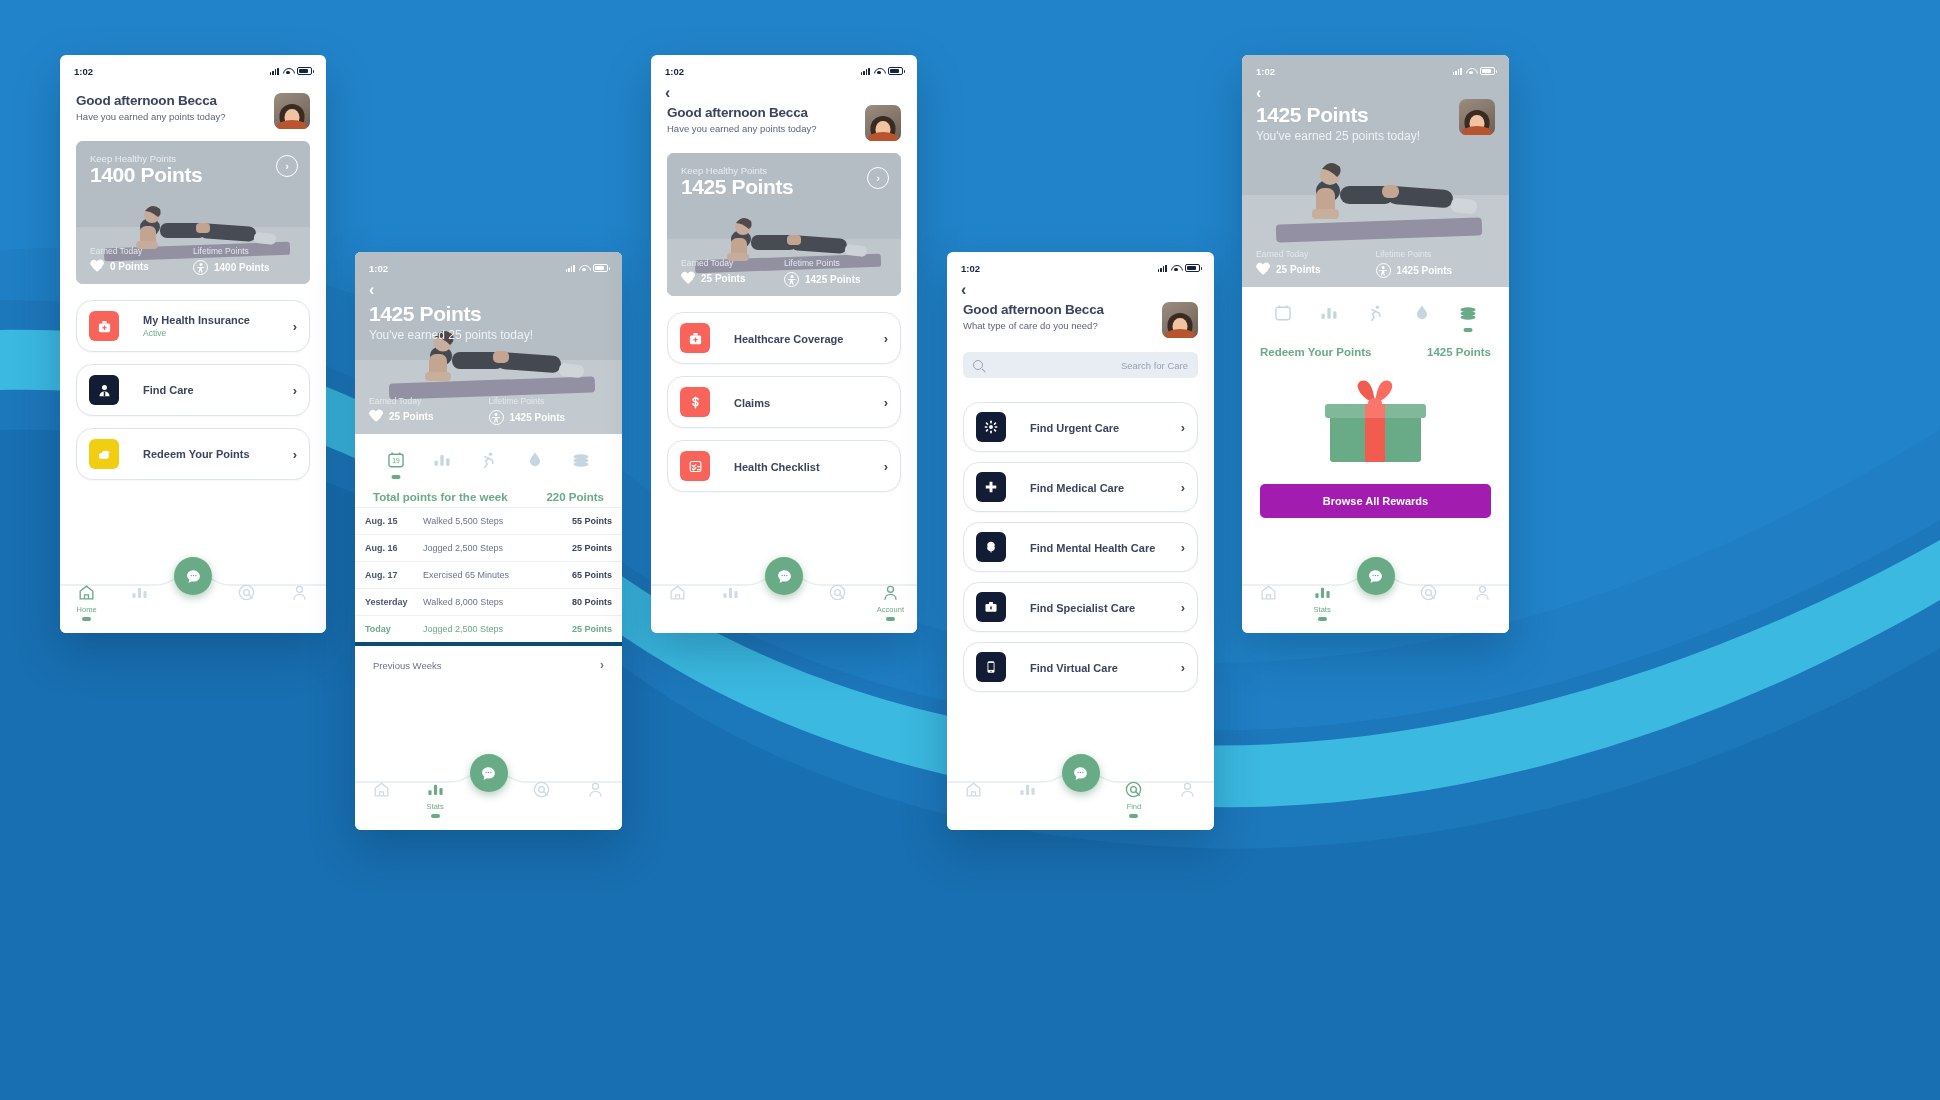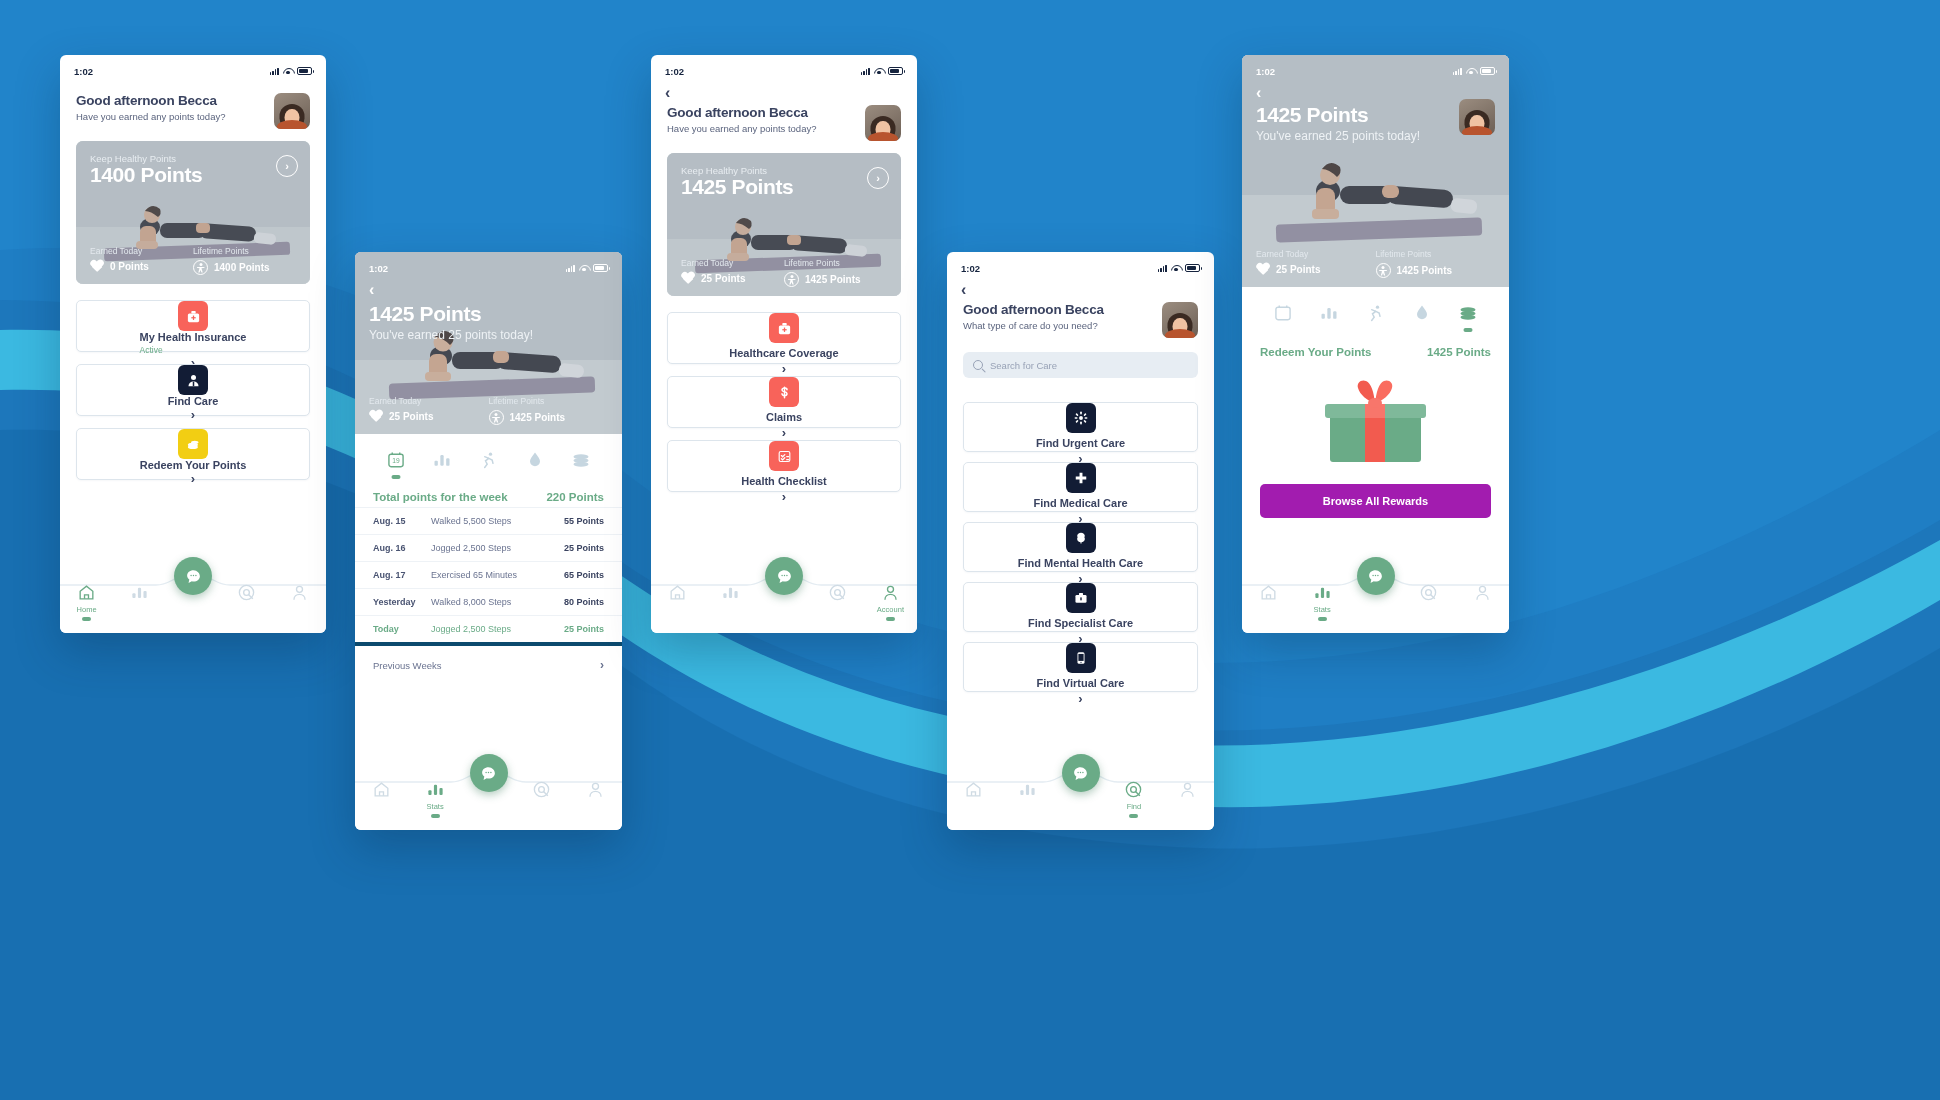--- a/index.html
+++ b/index.html
@@ -98,57 +98,57 @@
     position: relative; flex: 0 0 15px; }
   .accessibility::before{content:"";position:absolute;left:50%;top:2px;transform:translateX(-50%);
     width:3px;height:3px;border-radius:50%;background:#fff;}
   .accessibility::after{content:"";position:absolute;left:50%;top:5.5px;transform:translateX(-50%);
     width:8px;height:6px;background:#fff;
     clip-path:polygon(0 0,100% 0,100% 22%,62% 30%,78% 100%,62% 100%,50% 58%,38% 100%,22% 100%,38% 30%,0 22%);}
 
   
   .cards { padding: 16px 16px 0 16px; display: flex; flex-direction: column; gap: 12px; }
   .card {
-    border: 1px solid #dde5ec; border-radius: 5px; background: #fff;
-    height: 52px; display: flex; align-items: center; padding: 0 12px; gap: 0;
-    box-shadow: 0 1px 2px rgba(30,60,90,.04); cursor: pointer; flex-direction: column;
+    border: 1px solid #dde5ec; border-radius: 16px; background: #fff;
+    height: 52px; display: flex; align-items: center; padding: 0 12px; gap: 24px;
+    box-shadow: 0 1px 2px rgba(30,60,90,.04); cursor: pointer;
   }
   .sqicon { width: 30px; height: 30px; border-radius: 6px; flex: 0 0 30px;
             display: flex; align-items: center; justify-content: center; }
   .card .txt { flex: 1; }
   .card .title { font-size: 11px; font-weight: bold; color: #3a4360; }
   .card .status { font-size: 8.5px; color: #6aab87; margin-top: 2px; }
   .card .chev { color: #3a4360; font-size: 13px; font-weight: bold; }
 
   
   .tabicons { display: flex; justify-content: space-around; align-items: flex-end;
               padding: 13px 18px 8px 18px; }
   .tabicon { width: 26px; height: 26px; display: flex; align-items: center;
              justify-content: center; cursor: pointer; position: relative; }
   .tab-dot { position: absolute; bottom: -6px; left: 50%; transform: translateX(-50%);
              width: 9px; height: 4px; border-radius: 2px; background: #6aab87; }
   .totalrow { display: flex; justify-content: space-between; align-items: baseline;
               padding: 10px 18px 4px 18px; }
   .totalrow .l { font-size: 11.5px; font-weight: bold; color: #6aab87; }
   .totalrow .r { font-size: 11.5px; font-weight: bold; color: #6aab87; }
-  .statrow { display: flex; align-items: baseline; padding: 8px 18px;
+  .statrow { display: flex; align-items: baseline; padding: 8px 10px;
              border-top: 1px solid #eef2f6; font-size: 9px; }
   .statrow .date { width: 58px; font-weight: bold; color: #4a5472; }
   .statrow .act  { flex: 1; color: #6a7390; }
   .statrow .pts  { font-weight: bold; color: #3a4360; }
   .statrow.today .date, .statrow.today .act, .statrow.today .pts { color: #6aab87; }
   .prevrow { display: flex; justify-content: space-between; align-items: center;
              padding: 12px 18px; border-top: 4px solid #0c4a6e; cursor: pointer; }
   .prevrow span { font-size: 9.5px; color: #6a7390; }
   .prevrow .chev { font-size: 12px; color: #6a7390; font-weight: bold; }
 
   
   .searchwrap { padding: 8px 16px 0 16px; }
   .searchbox { background: #e7edf3; border-radius: 6px; height: 26px; display: flex;
-               align-items: center; gap: 7px; padding: 0 10px; cursor: text; }
+               align-items: center; gap: 7px; padding: 0 10px; cursor: text; justify-content: space-between; }
   .searchbox .ph { font-size: 9.5px; color: #98a2b6; }
   .mag { width: 10px; height: 10px; border: 1.4px solid #98a2b6; border-radius: 50%;
          position: relative; flex: 0 0 10px; }
   .mag::after{content:"";position:absolute;right:-3.5px;bottom:-2.5px;width:5px;height:1.4px;
     background:#98a2b6;transform:rotate(45deg);border-radius:1px;}
 
   
   .redeemrow { display: flex; justify-content: space-between; align-items: baseline;
                padding: 12px 18px 2px 18px; }
   .redeemrow .l, .redeemrow .r { font-size: 11.5px; font-weight: bold; color: #6aab87; }

